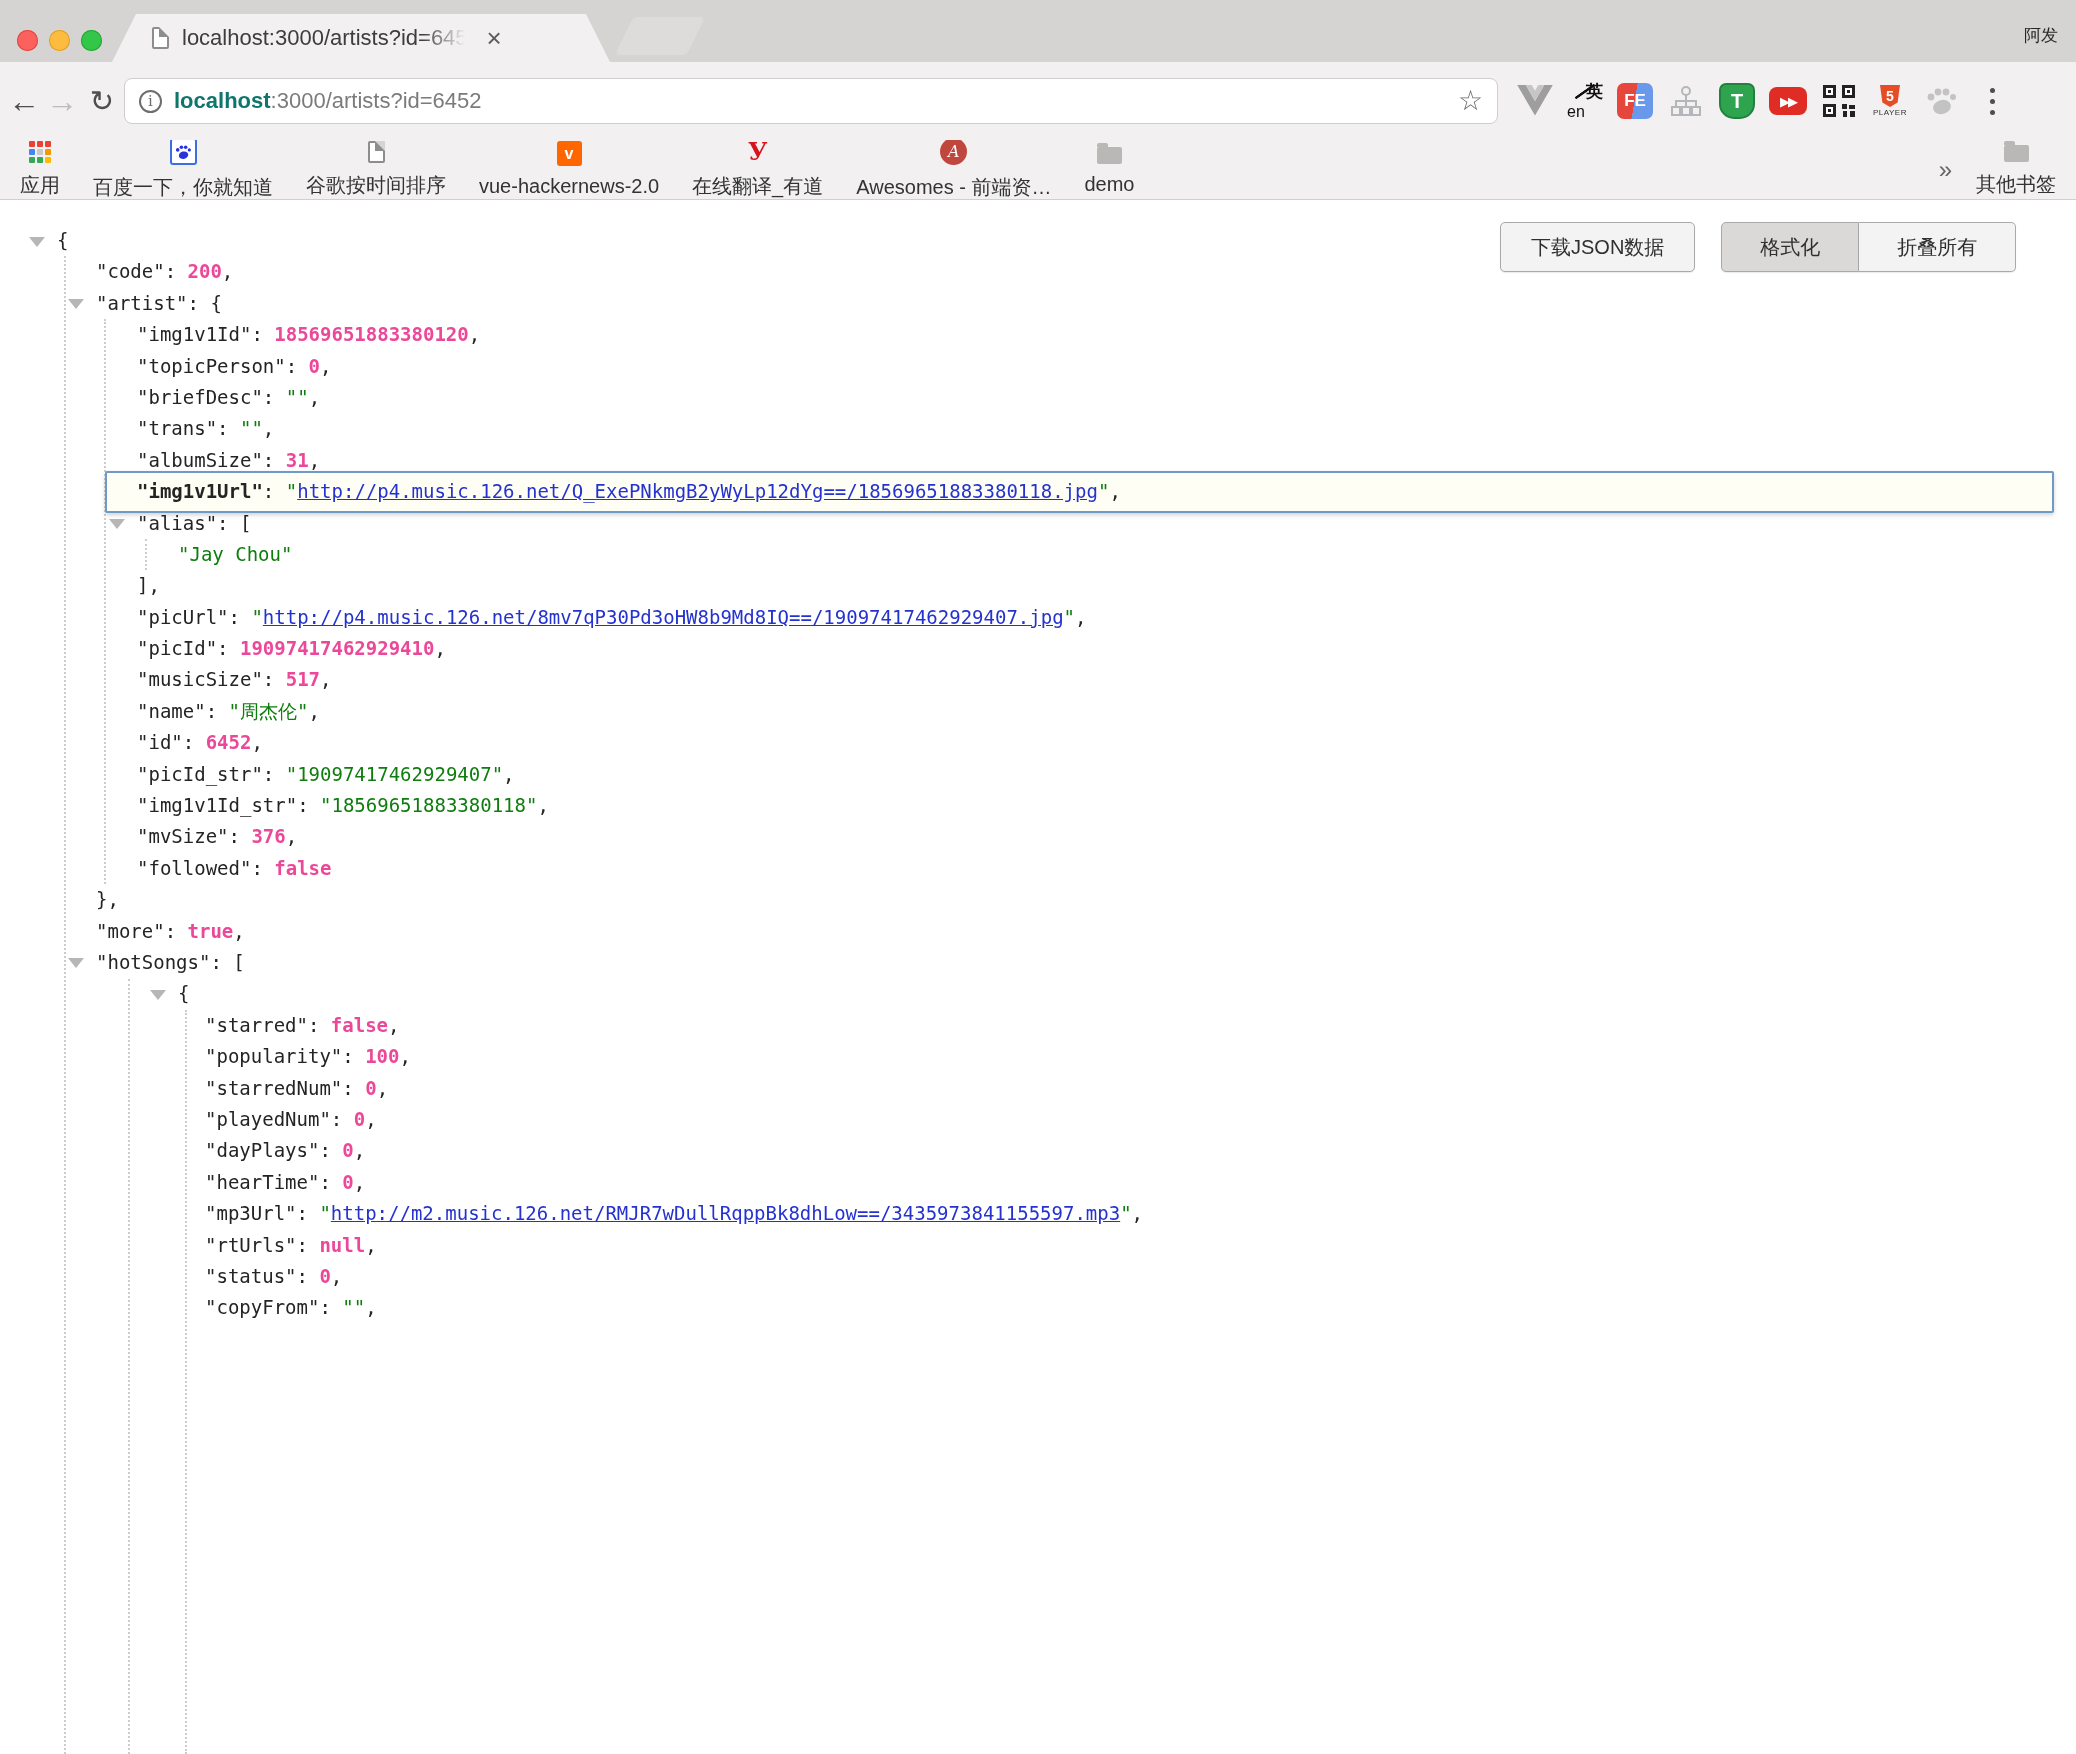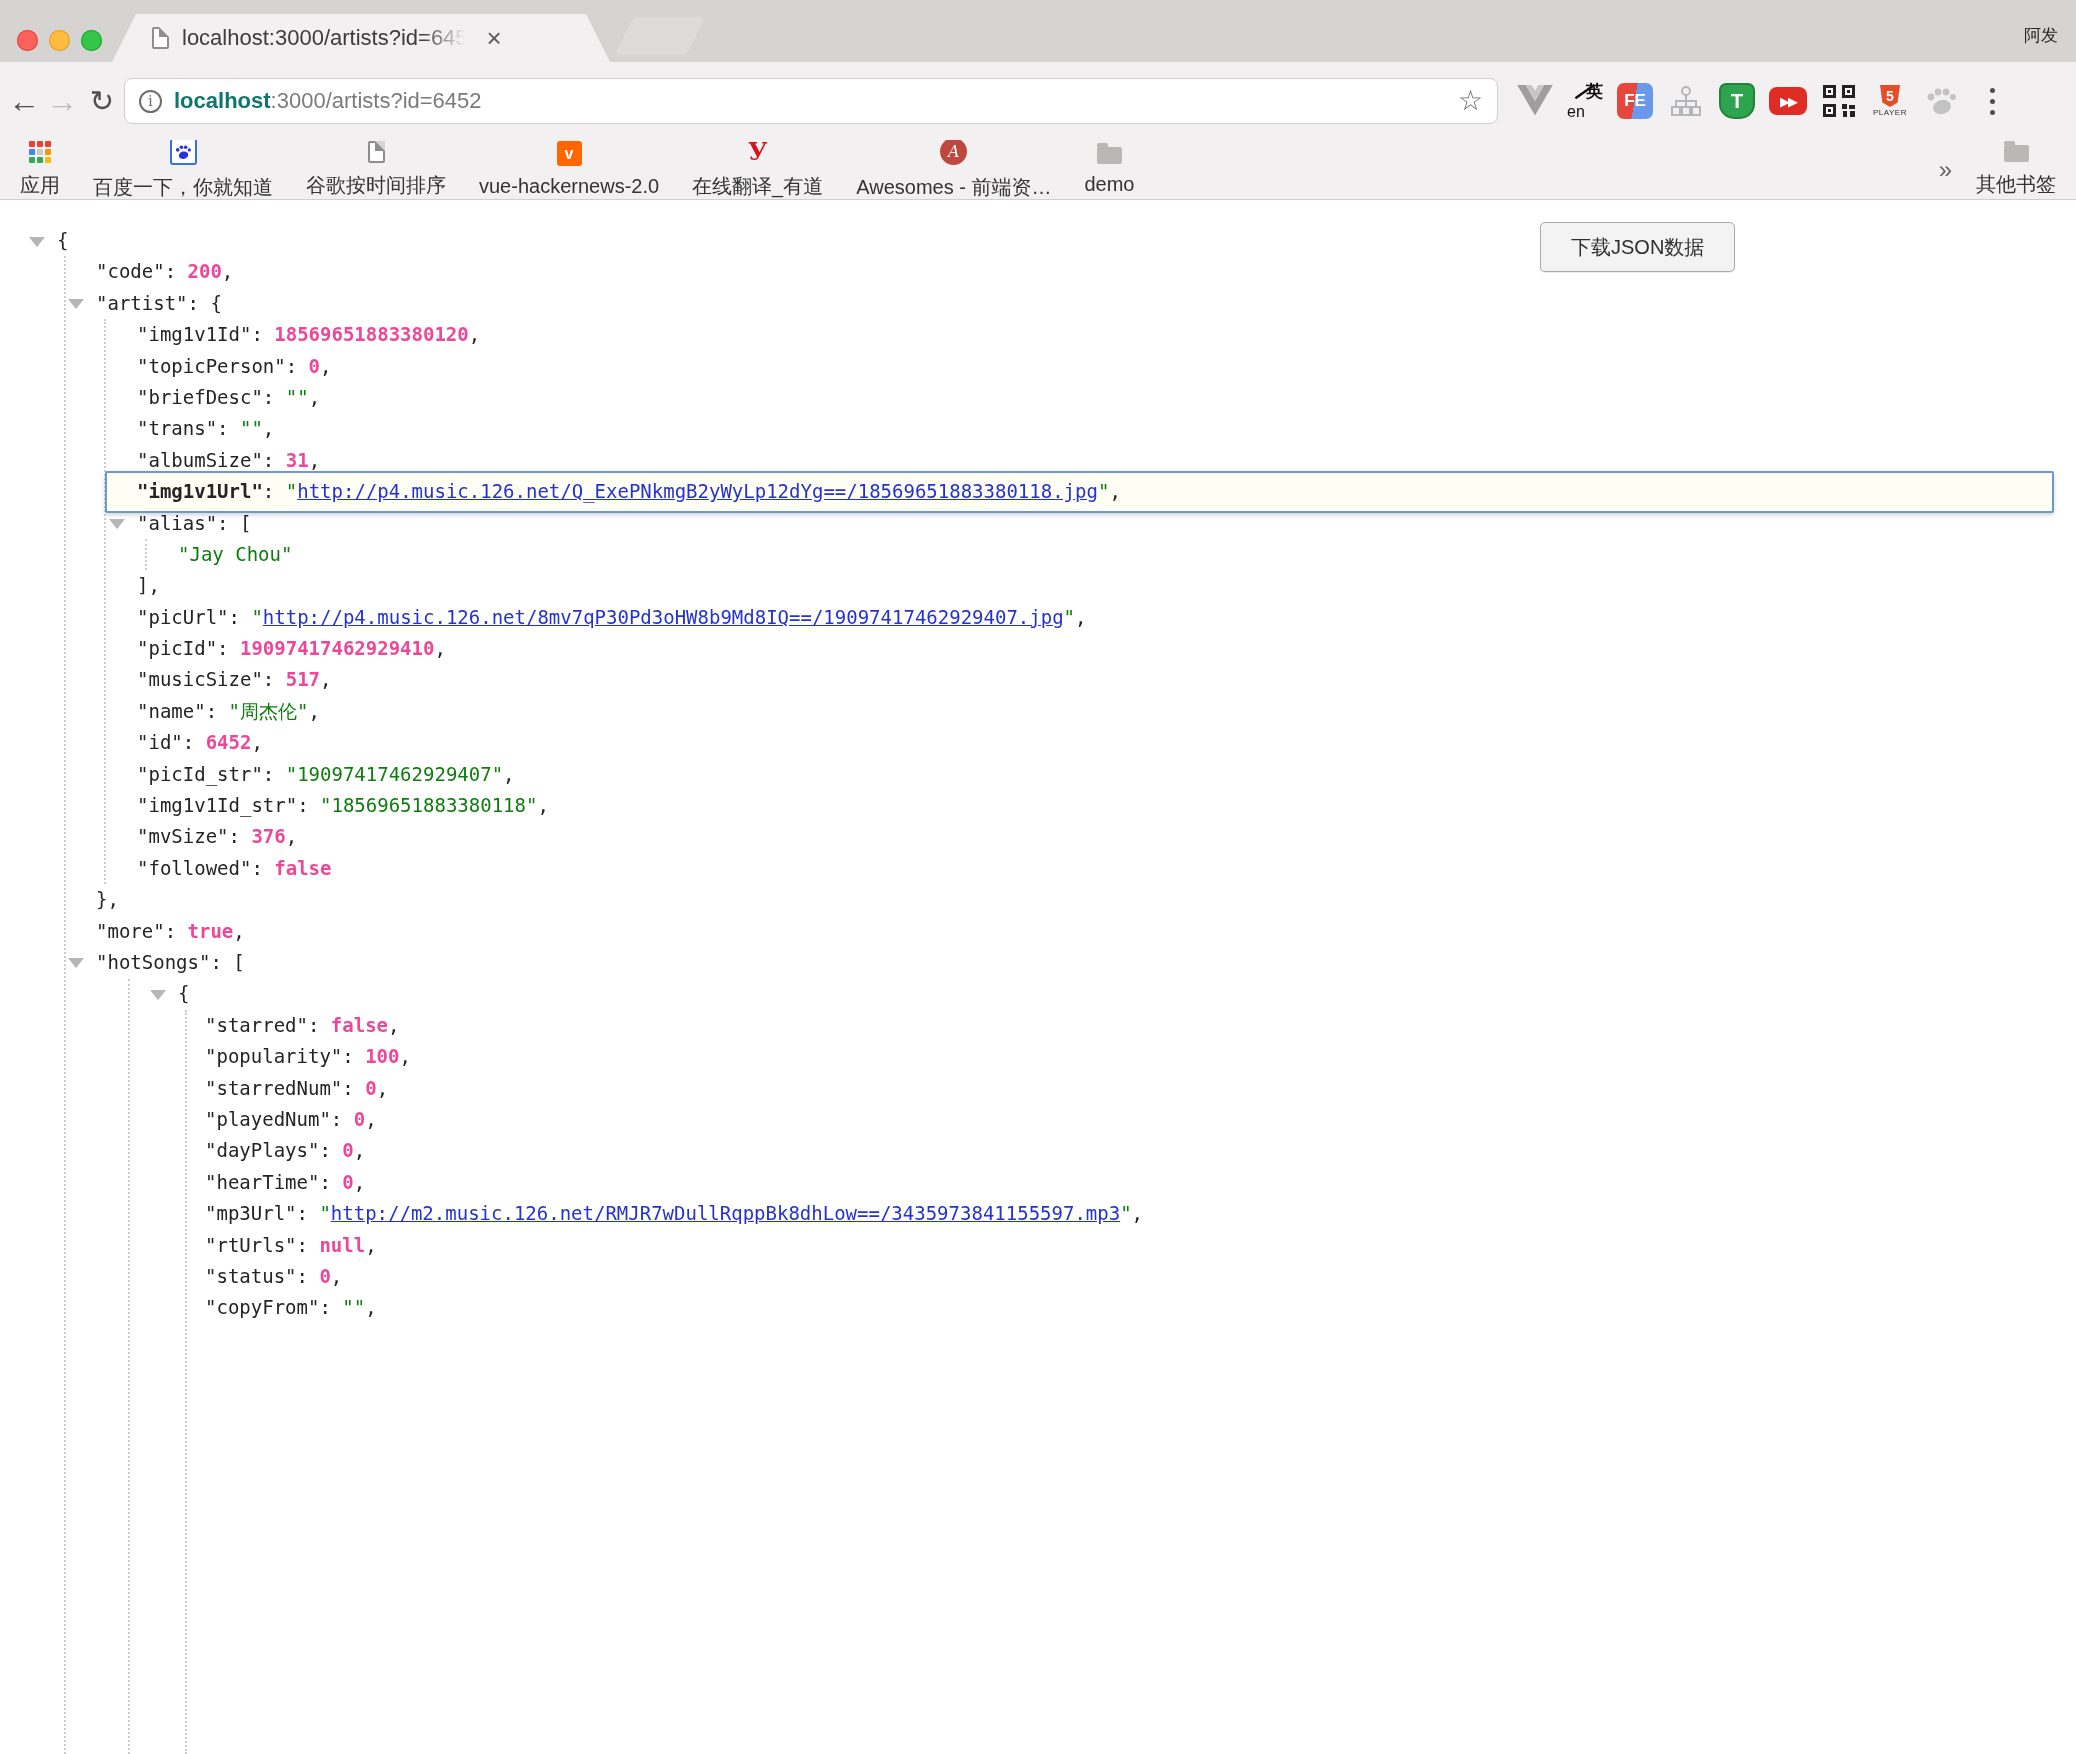--- a/index.html
+++ b/index.html
@@ -74,21 +74,21 @@
                    font-style:italic; font-family:"DejaVu Serif", serif; display:flex; align-items:center; justify-content:center; }
   .folder-icon { width:25px; height:17px; background:#bab8b6; border-radius:2px; position:relative; margin-top:4px; }
   .folder-icon::before { content:""; position:absolute; top:-4px; left:0; width:11px; height:4px; background:#bab8b6; border-radius:2px 2px 0 0; }
   .bm-right { margin-left:auto; display:flex; align-items:center; gap:24px; }
   .overflow-chevron { font-size:24px; color:#666; }
 
   
   .content { position:relative; height:1554px; background:#fff; }
   .actions { position:absolute; top:22px; left:1500px; display:flex; gap:26px; z-index:5; }
   .btn { height:50px; border:1px solid #a9a9a9; background:#f4f3f3; color:#2f2f2f; font-size:20px;
-         font-family:"Liberation Sans", sans-serif; border-radius:5px; padding:0 30px; box-shadow:0 1px 1px rgba(0,0,0,.08);margin-left:40px; }
+         font-family:"Liberation Sans", sans-serif; border-radius:5px; padding:0 30px; box-shadow:0 1px 1px rgba(0,0,0,.08); }
   .btn-group { display:flex; }
   .btn-group .btn { padding:0 38px; }
   .btn-group .btn:first-child { border-radius:5px 0 0 5px; background:#dbd8d8; }
   .btn-group .btn:last-child { border-radius:0 5px 5px 0; border-left:none; }
 
   
   .json-tree { position:absolute; inset:0; padding-top:25px; font-family:"DejaVu Sans Mono", monospace;
                font-size:19px; color:#242424; }
   .jline { height:31.4px; line-height:31.4px; white-space:nowrap; position:relative; }
   .jline > span { position:relative; z-index:1; }
@@ -261,20 +261,24 @@
     <span class="bm">
       <span class="folder-icon"></span>
       <span>其他书签</span>
     </span>
   </span>
 </div>
 
 <div class="content">
   <div class="actions">
     <button class="btn">下载JSON数据</button>
+    <span class="btn-group">
+      <button class="btn">格式化</button>
+      <button class="btn">折叠所有</button>
+    </span>
   </div>
 
   <div class="json-tree">
     <div class="guide g1"></div>
     <div class="guide g2"></div>
     <div class="guide g3"></div>
     <div class="guide g4"></div>
     <div class="guide g5"></div>
   <div class="jline ind0"><span class="tri"></span><span class="tk-p">{</span></div>
       <div class="jline ind1"><span class="tk-k">"code"</span><span class="tk-p">: </span><span class="tk-n">200</span><span class="tk-p">,</span></div>

